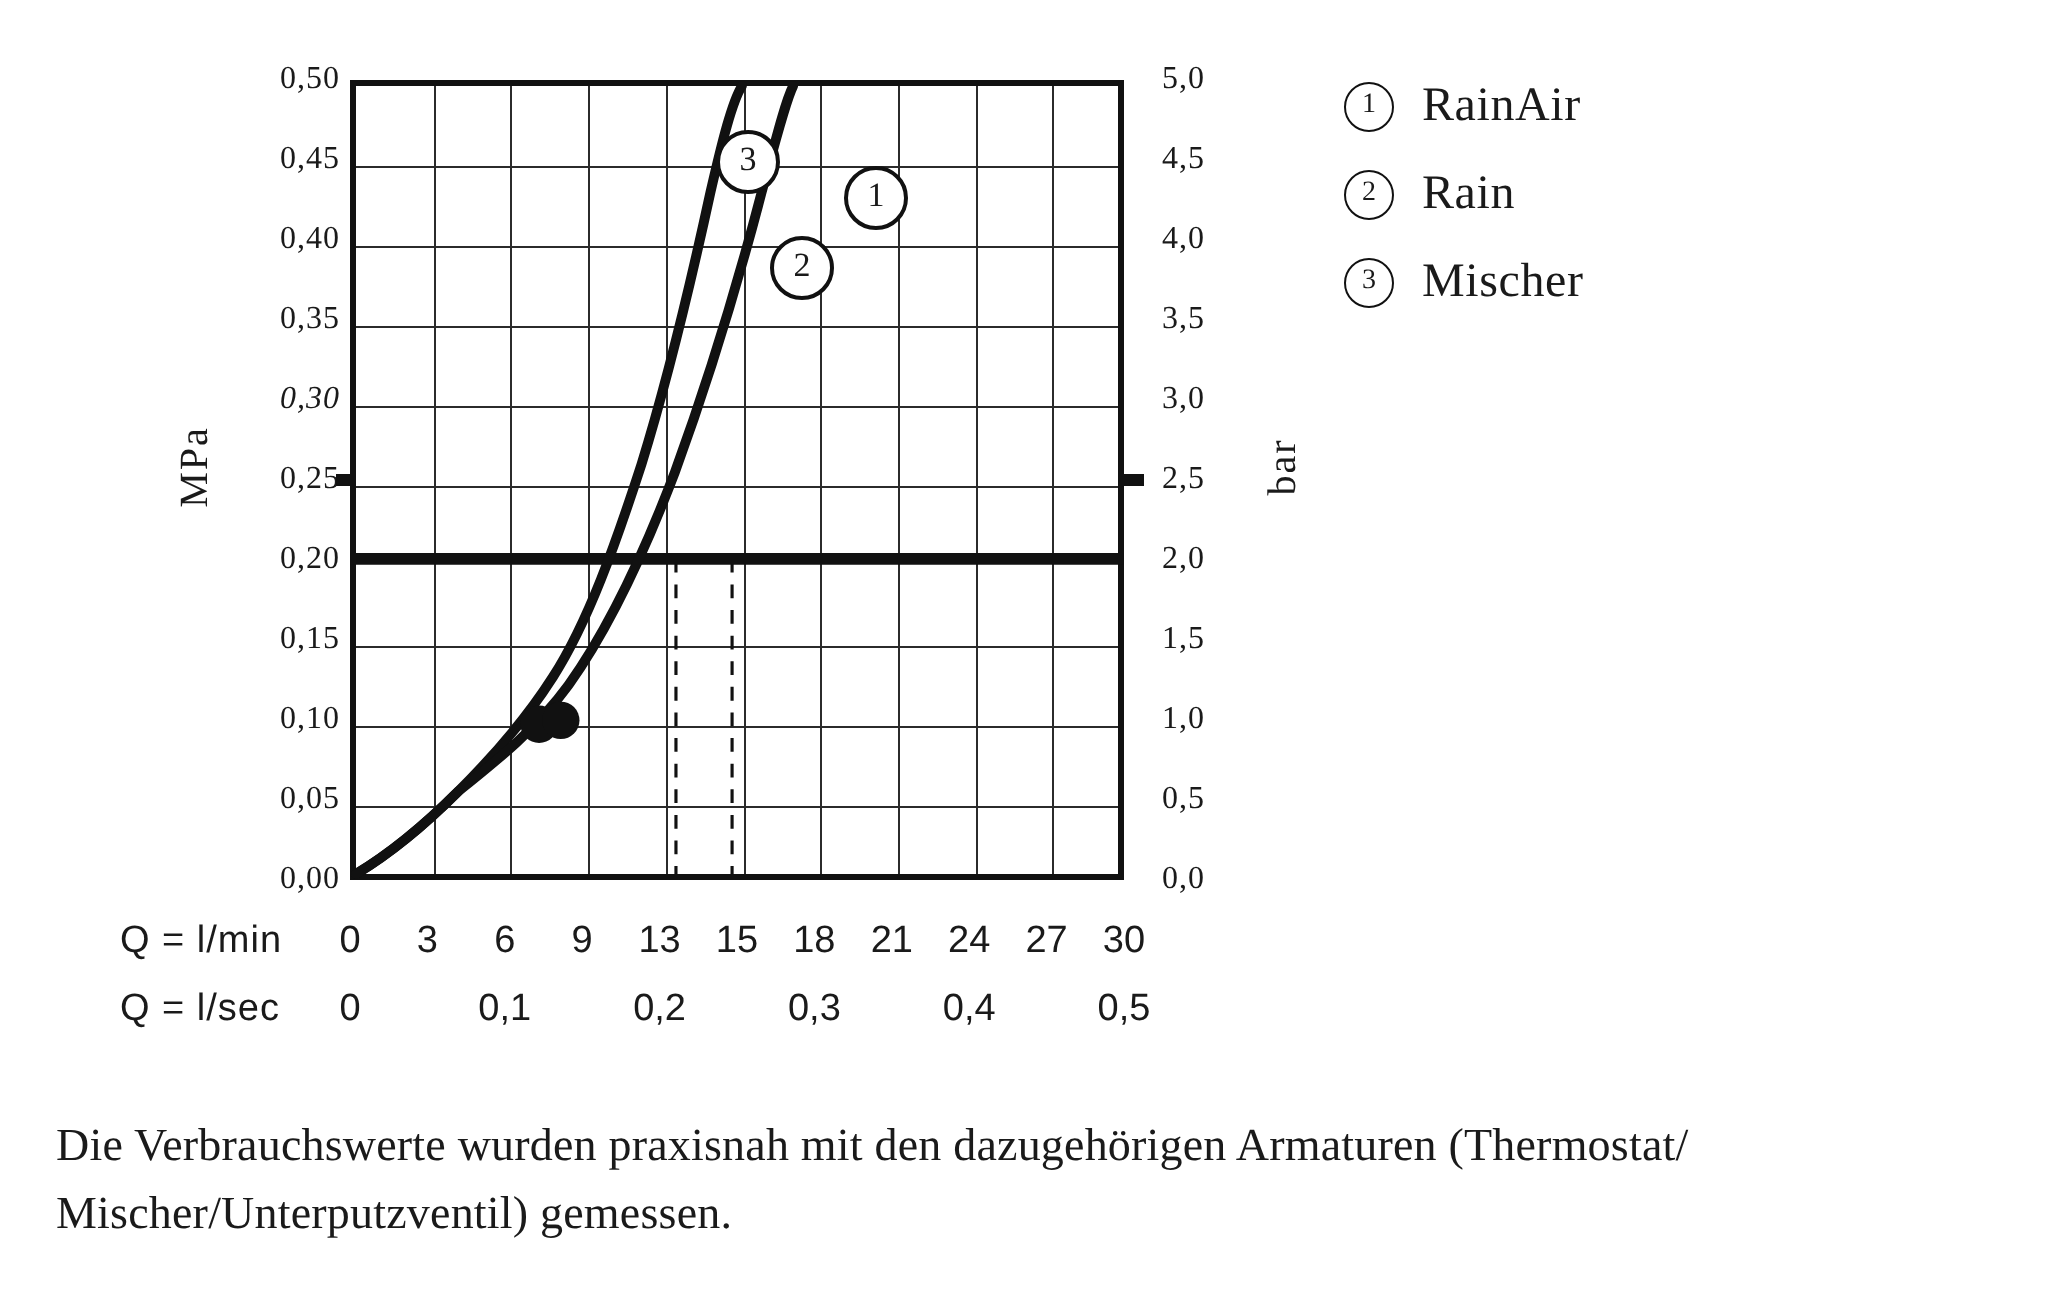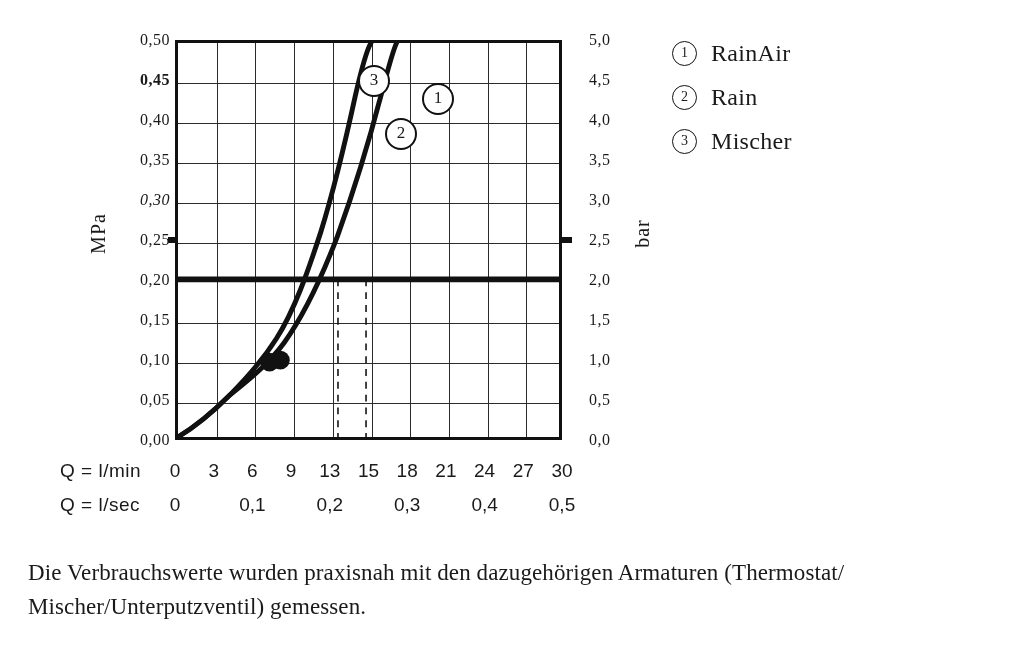--- a/index.html
+++ b/index.html
@@ -45,21 +45,21 @@
   }
 
   
   .ylabel-left, .ylabel-right {
     position: absolute;
     font-size: 16px;
     line-height: 20px;
     letter-spacing: 0.5px;
   }
   .ylabel-left { right: 0; text-align: right; width: 70px; }
-  .ylabel-right { left: 12px; text-align: left; width: 70px; }
+  .ylabel-right { left: 4px; text-align: left; width: 70px; }
 
   .axis-title {
     position: absolute;
     font-size: 20px;
     letter-spacing: 1px;
     transform: rotate(-90deg);
     transform-origin: center center;
     white-space: nowrap;
   }
   .xrow-label {
@@ -146,21 +146,21 @@
 <body>
 
 <div id="page">
 
   <div class="axis-title" style="left: 68px; top: 222px; width: 60px; text-align:center;">MPa</div>
 
   <div class="axis-title" style="left: 612px; top: 222px; width: 60px; text-align:center;">bar</div>
 
   <div style="position:absolute; left:100px; top:40px; width:70px; height:400px;">
     <div class="ylabel-left" style="top:-10px;">0,50</div>
-    <div class="ylabel-left" style="top:30px;font-weight:bold;">0,45</div>
+    <div class="ylabel-left" style="top:30px;">0,45</div>
     <div class="ylabel-left" style="top:70px;">0,40</div>
     <div class="ylabel-left" style="top:110px;">0,35</div>
     <div class="ylabel-left" style="top:150px;font-style:italic;">0,30</div>
     <div class="ylabel-left" style="top:190px;">0,25</div>
     <div class="ylabel-left" style="top:230px;">0,20</div>
     <div class="ylabel-left" style="top:270px;">0,15</div>
     <div class="ylabel-left" style="top:310px;">0,10</div>
     <div class="ylabel-left" style="top:350px;">0,05</div>
     <div class="ylabel-left" style="top:390px;">0,00</div>
   </div>

